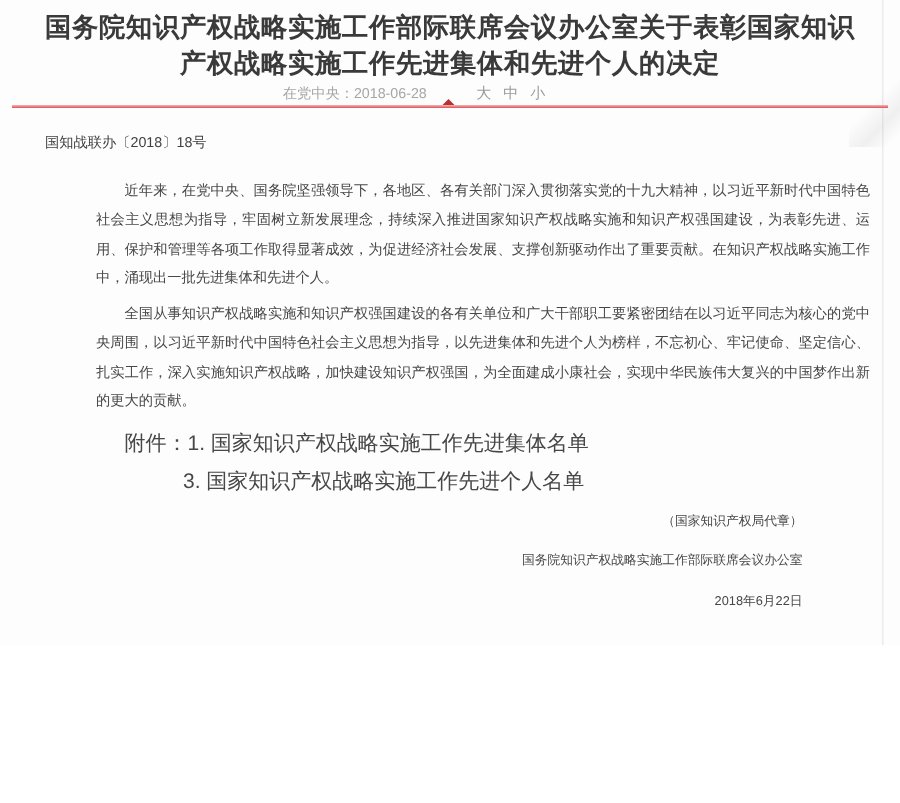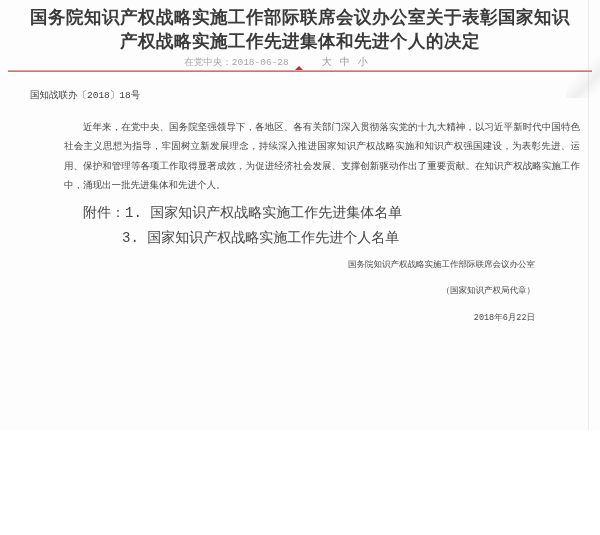--- a/index.html
+++ b/index.html
@@ -1,18 +1,18 @@
 <!DOCTYPE html>
 <html><head>
 <meta charset="utf-8">
 <style>
   html,body{margin:0;padding:0;background:#fff;}
   .page{
     position:relative;width:600px;height:430px;background:#fdfdfd;
-    font-family:Liberation Mono, monospace;overflow:hidden;
+    font-family:Liberation Sans, sans-serif;overflow:hidden;
   }
   .edge-line{position:absolute;top:0;bottom:0;left:588px;width:1px;background:#ebebeb;}
   .corner-shadow{
     position:absolute;top:28px;right:0;width:34px;height:70px;
     background:linear-gradient(135deg,rgba(0,0,0,0) 55%,rgba(120,120,120,0.10) 75%,rgba(0,0,0,0) 92%);
     pointer-events:none;
   }
   .title{
     margin:6px 26px 0;padding:0;text-align:center;
     font-size:17.5px;line-height:24px;font-weight:700;color:#3a3a3a;letter-spacing:0.5px;
@@ -70,25 +70,26 @@
   </div>
 
   <div class="divider">
     <span class="divider-arrow"></span>
   </div>
 
   <div class="content">
     <div class="doc-number">国知战联办〔2018〕18号</div>
 
     <p class="para">近年来，在党中央、国务院坚强领导下，各地区、各有关部门深入贯彻落实党的十九大精神，以习近平新时代中国特色社会主义思想为指导，牢固树立新发展理念，持续深入推进国家知识产权战略实施和知识产权强国建设，为表彰先进、运用、保护和管理等各项工作取得显著成效，为促进经济社会发展、支撑创新驱动作出了重要贡献。在知识产权战略实施工作中，涌现出一批先进集体和先进个人。</p>
+    <p class="para">全国从事知识产权战略实施和知识产权强国建设的各有关单位和广大干部职工要紧密团结在以习近平同志为核心的党中央周围，以习近平新时代中国特色社会主义思想为指导，以先进集体和先进个人为榜样，不忘初心、牢记使命、坚定信心、扎实工作，深入实施知识产权战略，加快建设知识产权强国，为全面建成小康社会，实现中华民族伟大复兴的中国梦作出新的更大的贡献。</p>
 
     <div class="attachments">
       <div class="attach-line1"><span>附件：</span><span>1. 国家知识产权战略实施工作先进集体名单</span></div>
       <div class="attach-line2">3. 国家知识产权战略实施工作先进个人名单</div>
     </div>
 
     <div class="signature">
+      <div>（国家知识产权局代章）</div>
       <div>国务院知识产权战略实施工作部际联席会议办公室</div>
-      <div>（国家知识产权局代章）</div>
       <div>2018年6月22日</div>
     </div>
   </div>
 </div>
 
 </body></html>

